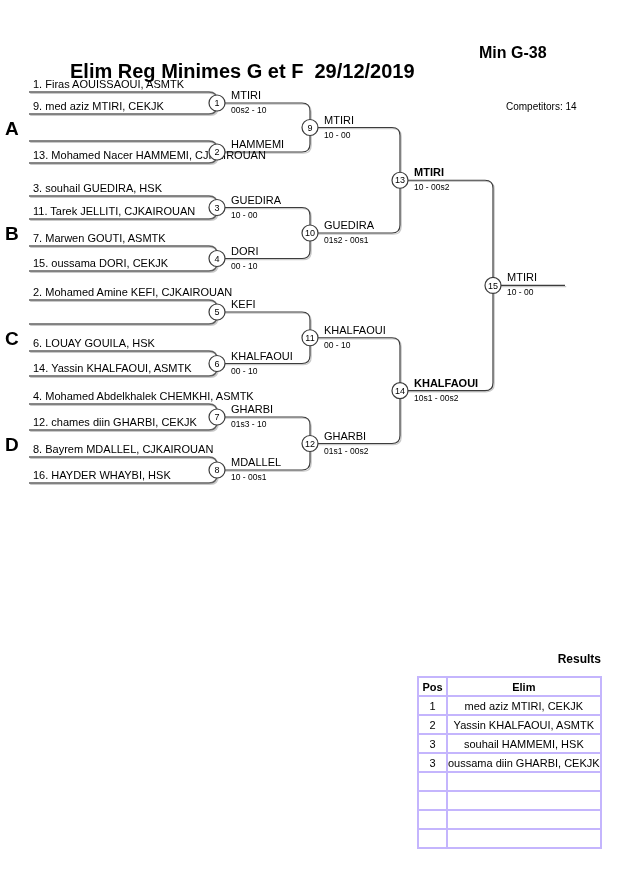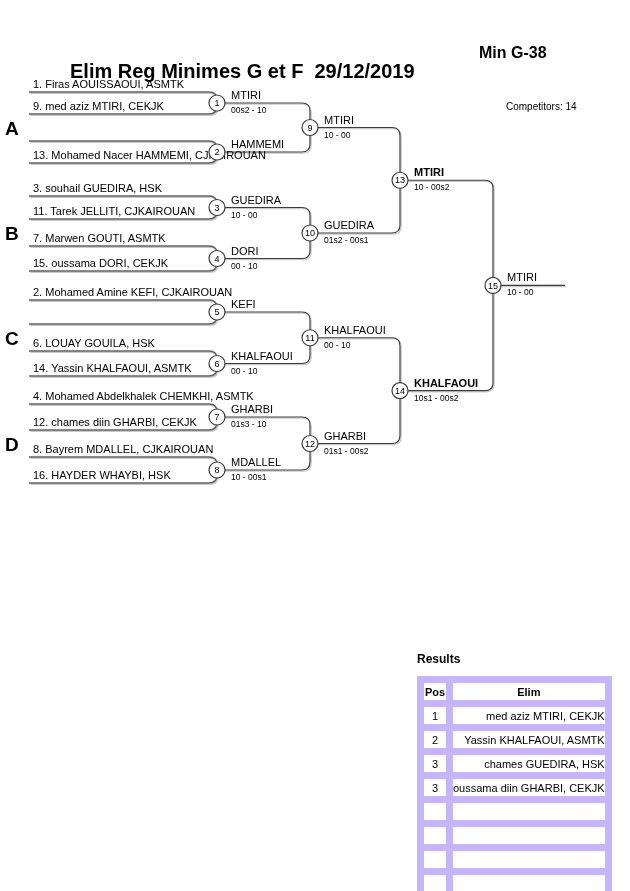--- a/index.html
+++ b/index.html
@@ -3,31 +3,31 @@
 <meta charset="utf-8">
 <style>
   html,body{margin:0;padding:0;background:#fff;}
   .page{position:relative;width:630px;height:891px;background:#ffffff;overflow:hidden;
         font-family:"Liberation Sans",sans-serif;color:#000;}
   .bracket-svg{position:absolute;left:0;top:0;}
   .bracket-svg text{font-family:"Liberation Sans",sans-serif;fill:#000;}
   .title{position:absolute;left:70px;top:60px;font-size:20px;font-weight:bold;white-space:pre;}
   .category{position:absolute;left:479px;top:44px;font-size:16px;font-weight:bold;white-space:pre;}
   .competitors{position:absolute;left:506px;top:67px;font-size:10px;margin-top:34px;}
-  .results-title{position:absolute;left:417px;top:652px;width:184px;text-align:left;
+  .results-title{position:absolute;left:417px;top:652px;width:184px;text-align:right;
                  font-size:12px;font-weight:bold;}
   table.results{position:absolute;left:417px;top:676px;border-collapse:collapse;
                 border:2px solid #000;font-size:11px;table-layout:fixed;}
-  table.results th,table.results td{border:7px solid #c4b5fd;height:17px;padding:0;overflow:hidden;
+  table.results th,table.results td{border:2px solid #c4b5fd;height:17px;padding:0;overflow:hidden;
                 white-space:nowrap;}
   table.results th{font-weight:bold;text-align:center;}
   .col-pos{width:29px;}
   .col-name{width:152px;}
   td.pos{text-align:center;}
-  td.name{text-align:right;padding-left:7px;}
+  td.name{text-align:center;padding-left:7px;}
 </style>
 </head>
 <body>
 
 <div class="page">
   <svg class="bracket-svg" width="630" height="560" viewBox="0 0 630 560">
       <path d="M 29 92 H 209 Q 217 92 217 100 V 106 Q 217 114 209 114 H 29" stroke="#c9c9c9" stroke-width="1.4" fill="none" transform="translate(1.2,1.2)"></path>
       <path d="M 29 92 H 209 Q 217 92 217 100 V 106 Q 217 114 209 114 H 29" stroke="#606060" stroke-width="1.4" fill="none"></path>
       <path d="M 29 141 H 209 Q 217 141 217 149 V 155 Q 217 163 209 163 H 29" stroke="#c9c9c9" stroke-width="1.4" fill="none" transform="translate(1.2,1.2)"></path>
       <path d="M 29 141 H 209 Q 217 141 217 149 V 155 Q 217 163 209 163 H 29" stroke="#606060" stroke-width="1.4" fill="none"></path>
@@ -157,21 +157,21 @@
         <tr>
           <td class="pos">1</td>
           <td class="name">med aziz MTIRI, CEKJK</td>
         </tr>
         <tr>
           <td class="pos">2</td>
           <td class="name">Yassin KHALFAOUI, ASMTK</td>
         </tr>
         <tr>
           <td class="pos">3</td>
-          <td class="name">chames GUEDIRA, HSK</td>
+          <td class="name">souhail HAMMEMI, HSK</td>
         </tr>
         <tr>
           <td class="pos">3</td>
           <td class="name">oussama diin GHARBI, CEKJK</td>
         </tr>
         <tr>
           <td class="pos">&nbsp;</td>
           <td class="name">&nbsp;</td>
         </tr>
         <tr>

